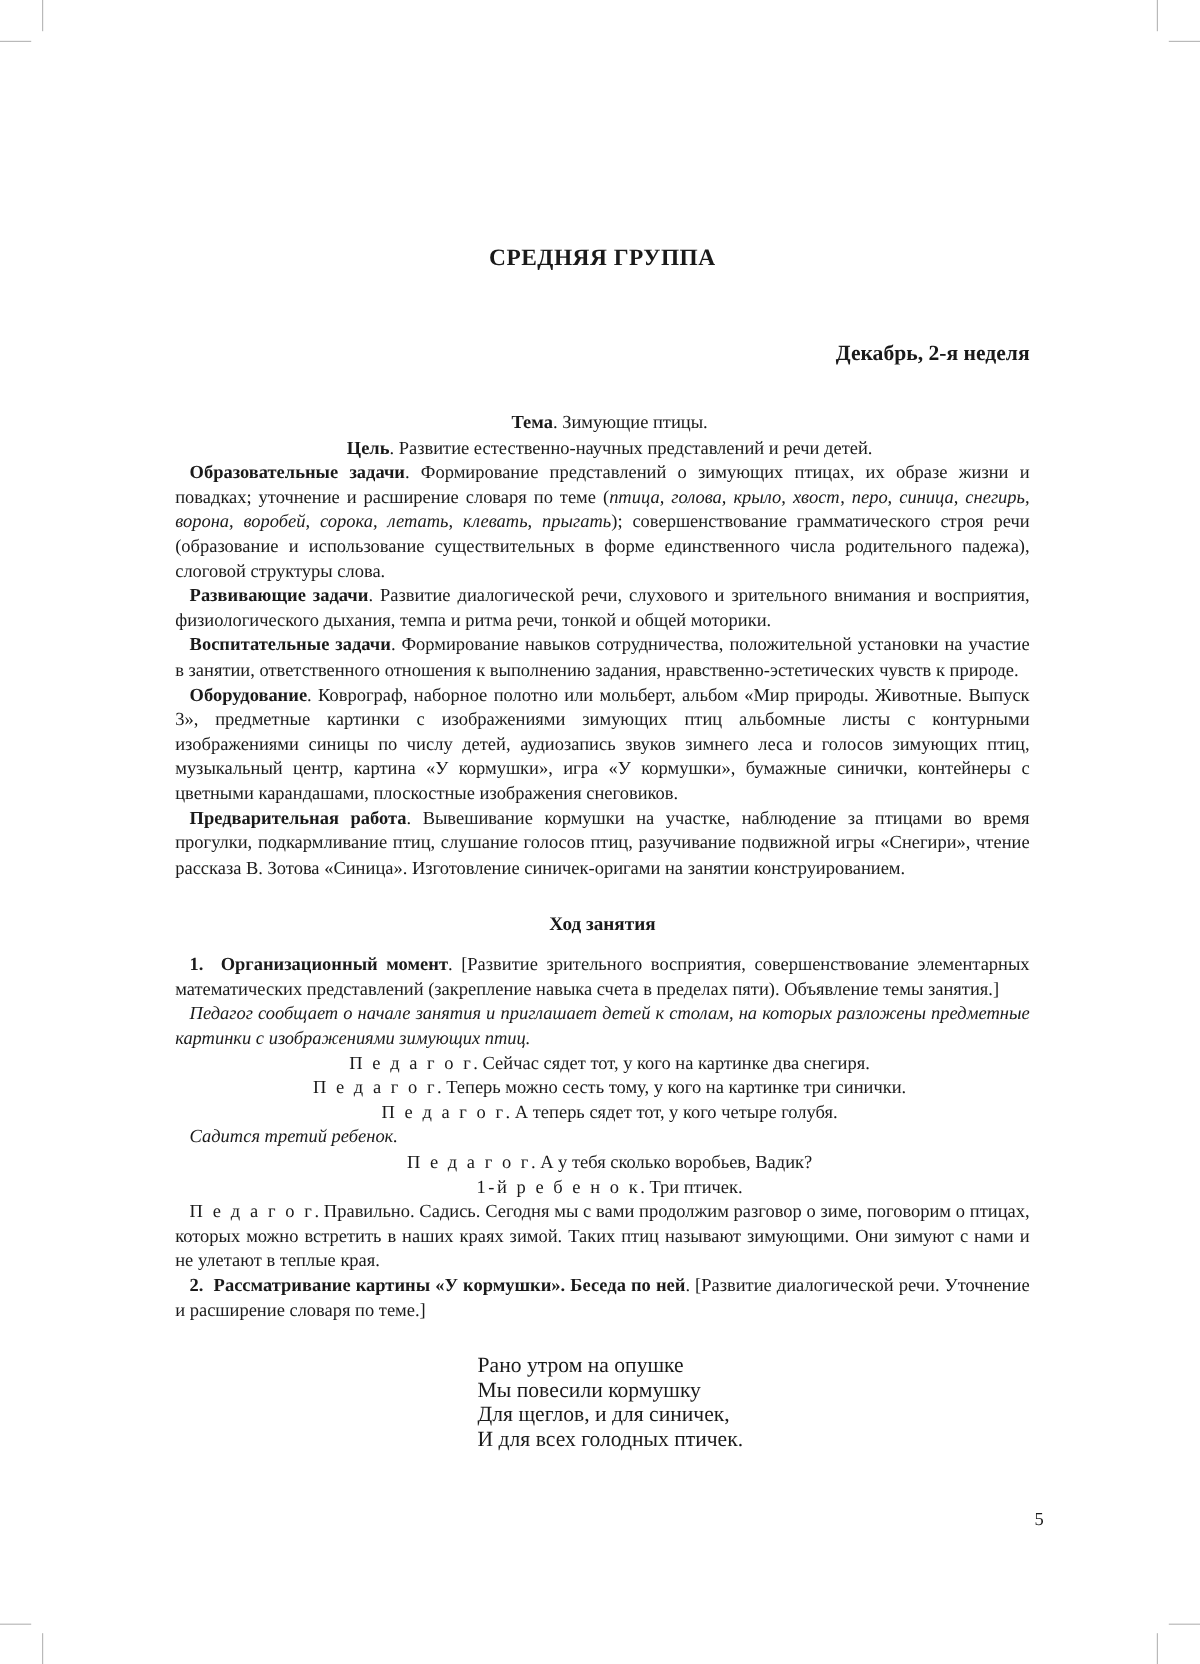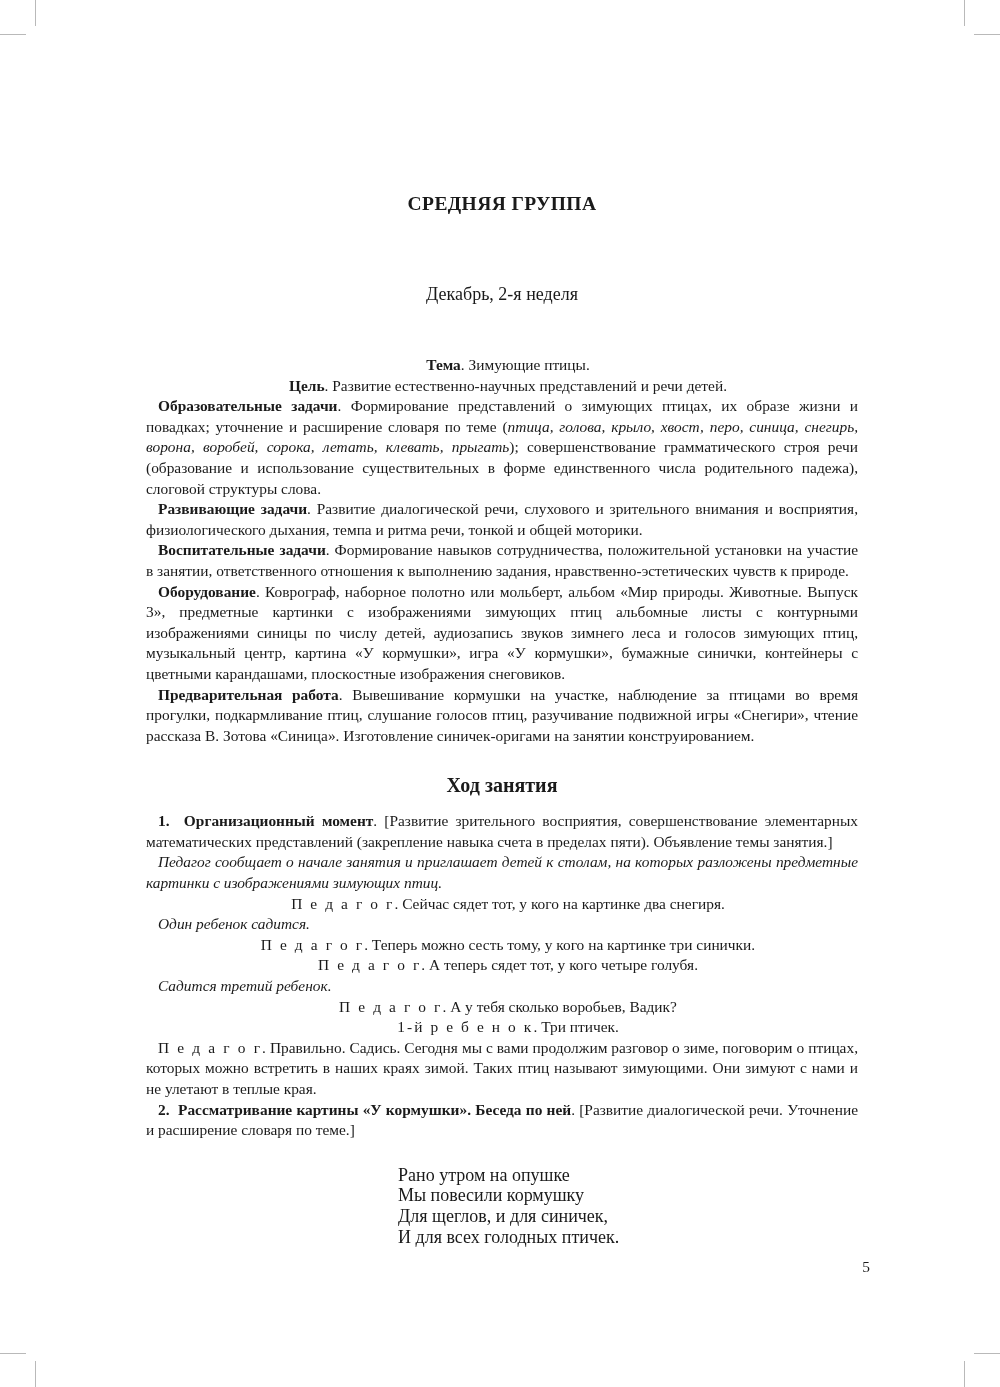--- a/index.html
+++ b/index.html
@@ -35,41 +35,41 @@
   .crop.tr-h { left: 974px; top: 34px; }
   .crop.bl-v { left: 35px;  top: 1361px; }
   .crop.bl-h { left: 0;     top: 1353px; }
   .crop.br-v { left: 964px; top: 1361px; }
   .crop.br-h { left: 974px; top: 1353px; }
 
   
   .content {
     position: absolute;
     left: 146px;
-    top: 0;
+    top: 12px;
     width: 712px;
   }
 
   h1.doc-title {
     font-size: 19.5px;
     font-weight: bold;
     text-align: center;
     margin: 0;
     padding-top: 193px;
     letter-spacing: 0.4px;
   }
   h2.week-title {
     font-size: 18px;
-    font-weight: normal;
-    text-align: center;
-    margin: 12px;
+    font-weight: bold;
+    text-align: right;
+    margin: 0;
     padding-top: 57px;
   }
   h3.section-heading {
-    font-size: 20px;
+    font-size: 16px;
     font-weight: bold;
     text-align: center;
     margin: 0;
     padding-top: 28px;
     padding-bottom: 14px;
   }
 
   .intro-block { padding-top: 38px; }
 
   p {
@@ -159,21 +159,20 @@
     <h3 class="section-heading">Ход занятия</h3>
 
     <div>
 
       <p><span class="num">1.</span>&nbsp; <span class="lead">Организационный момент</span><span>. [Развитие зрительного восприятия, совершенствование элементарных математических представлений (закрепление навыка счета в пределах пяти). Объявление темы занятия.]</span></p>
 
       <p class="stage">Педагог сообщает о начале занятия и приглашает детей к столам, на которых разложены предметные картинки с изображениями зимующих птиц.</p>
 
       <p class="short"><span class="speaker">П е д а г о г</span><span>. Сейчас сядет тот, у кого на картинке два снегиря.</span></p>
 
-      <p class="stage short">Один ребенок садится.</p>
 
       <p class="short"><span class="speaker">П е д а г о г</span><span>. Теперь можно сесть тому, у кого на картинке три синички.</span></p>
 
 
       <p class="short"><span class="speaker">П е д а г о г</span><span>. А теперь сядет тот, у кого четыре голубя.</span></p>
 
       <p class="stage short">Садится третий ребенок.</p>
 
       <p class="short"><span class="speaker">П е д а г о г</span><span>. А у тебя сколько воробьев, Вадик?</span></p>
 

